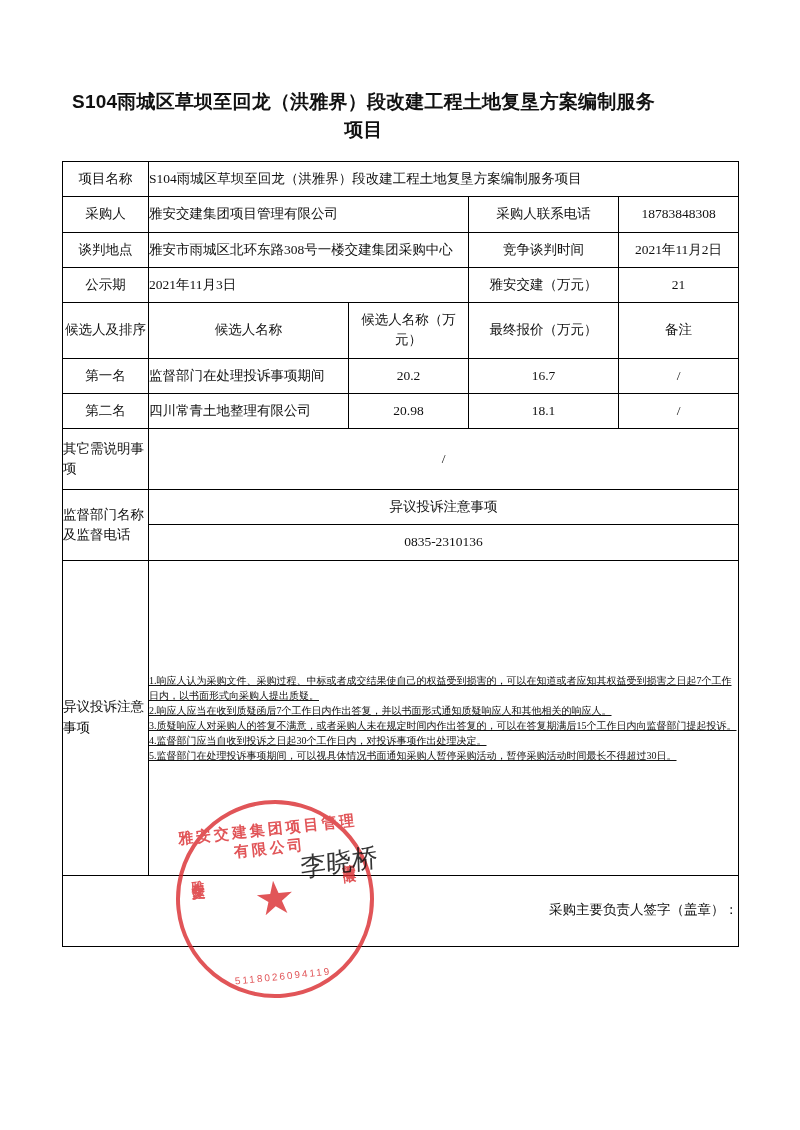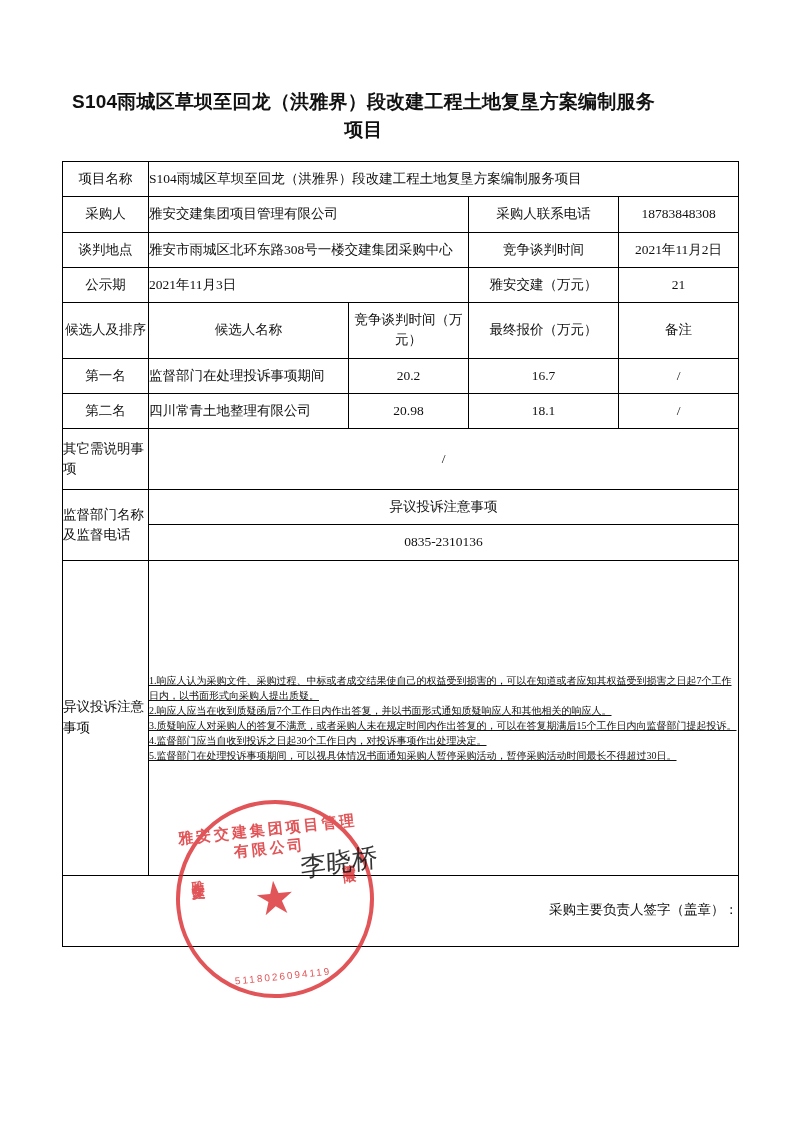--- a/index.html
+++ b/index.html
@@ -181,21 +181,21 @@
       </tr>
       <tr>
         <td class="label-cell">公示期</td>
         <td class="l" colspan="2">2021年11月3日</td>
         <td class="c">雅安交建（万元）</td>
         <td class="c">21</td>
       </tr>
       <tr>
         <td class="label-cell">候选人及排序</td>
         <td class="c">候选人名称</td>
-        <td class="c">竞争谈判时间（万元）</td>
+        <td class="c">候选人名称（万元）</td>
         <td class="c">最终报价（万元）</td>
         <td class="c">备注</td>
       </tr>
       <tr>
         <td class="label-cell">第一名</td>
         <td class="l">监督部门在处理投诉事项期间</td>
         <td class="c">20.2</td>
         <td class="c">16.7</td>
         <td class="c">/</td>
       </tr>

